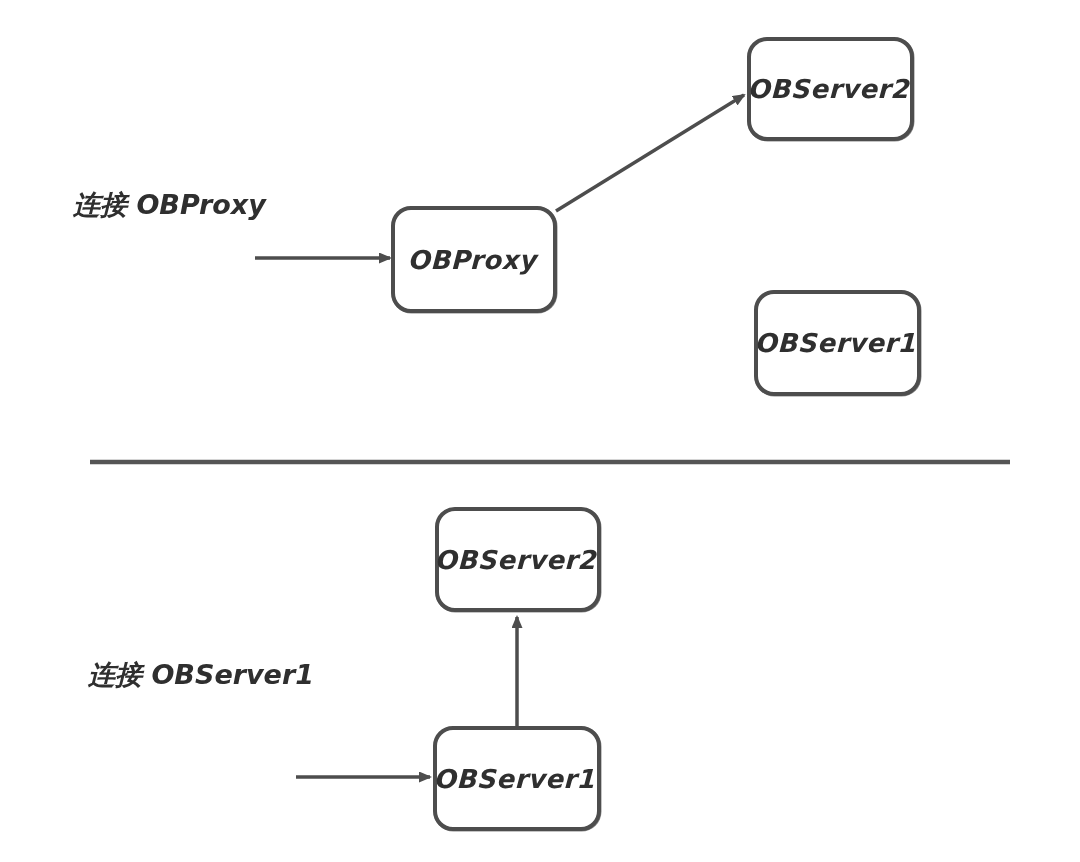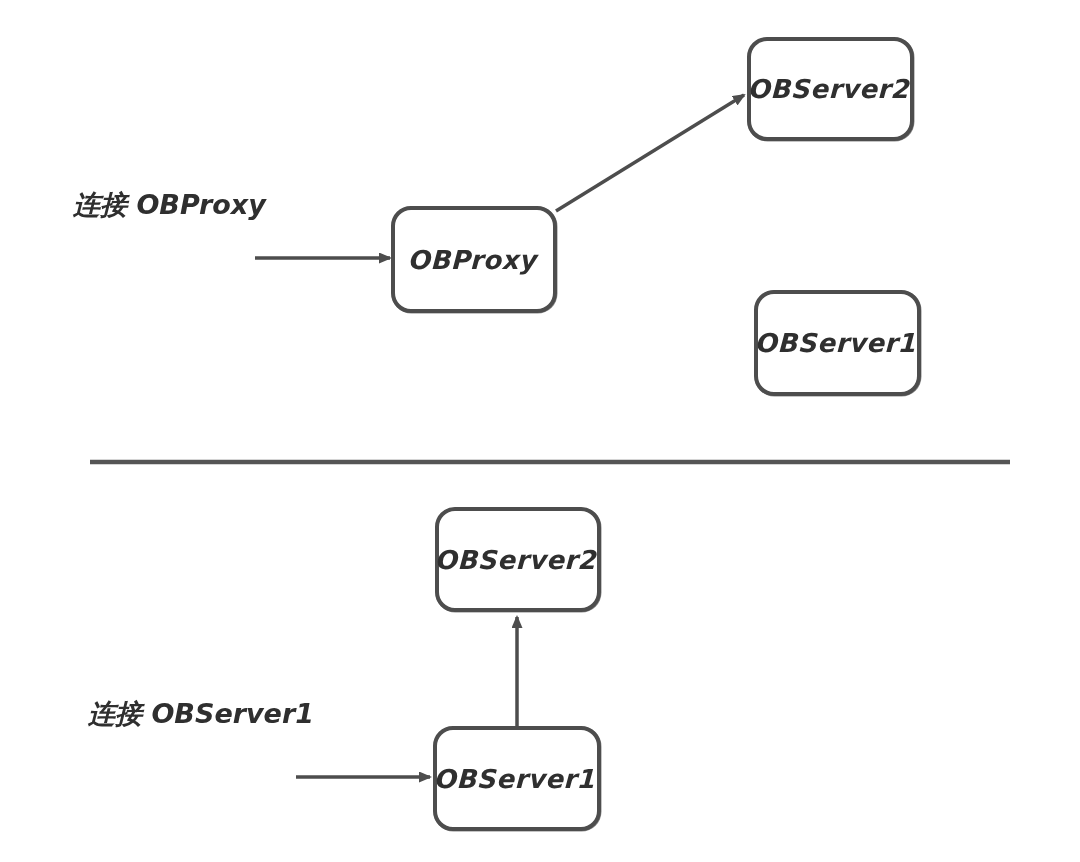--- a/index.html
+++ b/index.html
@@ -51,21 +51,21 @@
     color: #2f2f2f;
     white-space: nowrap;
   }
   
   .node-obproxy        { left: 391px; top: 206px; width: 166px; height: 107px; }
   .node-observer2-top  { left: 747px; top:  37px; width: 167px; height: 104px; }
   .node-observer1-top  { left: 754px; top: 290px; width: 167px; height: 106px; }
   .node-observer2-bot  { left: 435px; top: 507px; width: 166px; height: 105px; }
   .node-observer1-bot  { left: 433px; top: 726px; width: 168px; height: 105px; }
   .label-top           { left:  73px; top: 187px; text-align: right; }
-  .label-bottom        { left:  88px; top: 657px; margin-top: 39px; }
+  .label-bottom        { left:  88px; top: 657px; }
 </style>
 </head>
 <body>
 
 <div class="canvas">
 
   <svg class="overlay" viewBox="0 0 1080 862" xmlns="http://www.w3.org/2000/svg">
     <defs>
       <marker id="arrowhead" markerWidth="13" markerHeight="11" refX="11" refY="5.5" orient="auto" markerUnits="userSpaceOnUse">
         <path d="M0,0 L13,5.5 L0,11 Z" fill="#4d4d4d"></path>

